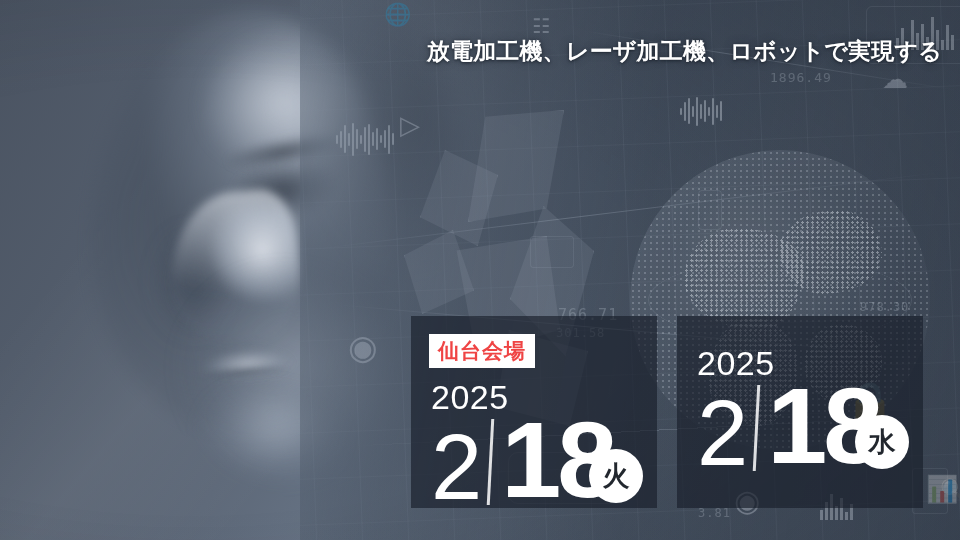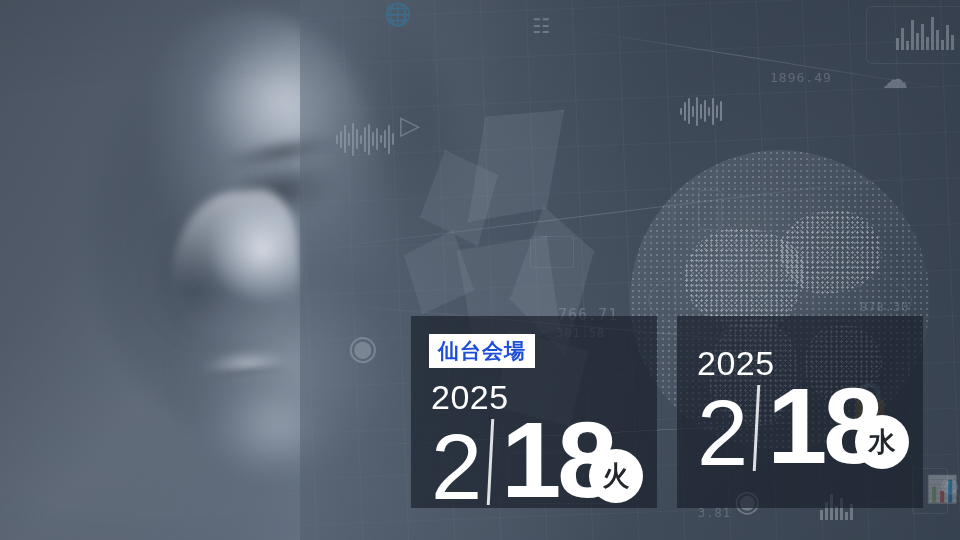--- a/index.html
+++ b/index.html
@@ -332,21 +332,21 @@
   .date-panel {
     position: relative;
     width: 246px;
     height: 192px;
     background: rgba(24,31,42,0.66);
     padding: 18px 16px 0 18px;
   }
   .venue-badge {
     display: inline-block;
     background: #ffffff;
-    color: #1d4ed8;
+    color: #ef4444;
     font-weight: 700;
     font-size: 21px;
     line-height: 1;
     padding: 6px 9px 7px 9px;
     letter-spacing: 1px;
   }
   .year {
     margin-top: 12px;
     color: #ffffff;
     font-size: 34px;
@@ -526,20 +526,21 @@
     <div class="tglyph" style="left:318px;top:472px;font-size:24px;">✉</div>
     <div class="tglyph" style="left:232px;top:16px;font-size:20px;">☷</div>
 
     <div class="tech-haze"></div>
   </div>
 
   <div class="vignette"></div>
 
   <div class="content">
 
+    <div class="subtitle subtitle-1">放電加工機、レーザ加工機、ロボットで実現する</div>
 
 
 
 
     <div class="dates">
 
       <div class="date-panel">
         <div class="venue-badge">仙台会場</div>
         <div class="year">2025</div>
         <div class="daterow">

